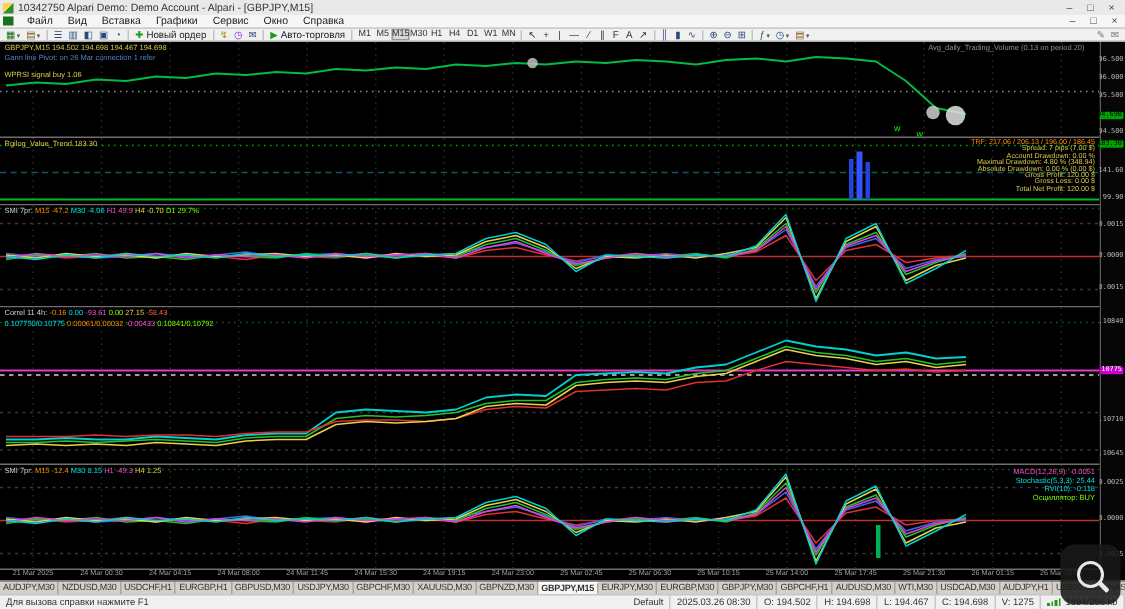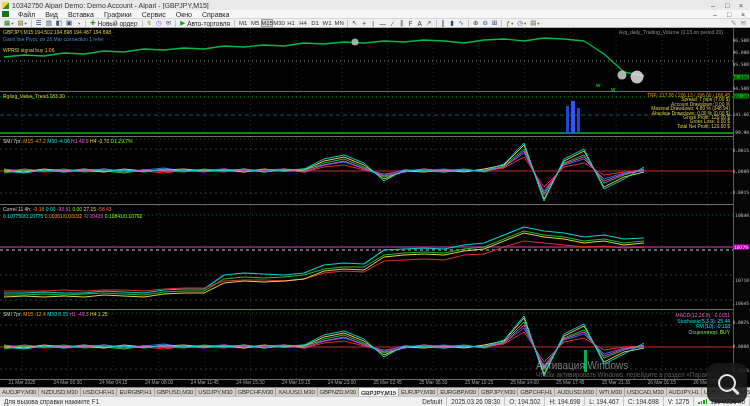--- a/index.html
+++ b/index.html
@@ -406,24 +406,20 @@
           <polyline points="4,35 24,37 44,36 64,38 84,37 104,35 124,37 144,36 164,34 184,37 204,36 224,35 244,38 264,36 284,37 304,35 324,31 344,28 364,34 384,41 404,36 424,37 444,35 464,37 484,36 504,33 524,18 544,56 564,30 584,24 604,44 624,38 644,37" fill="none" stroke="#4169e1" stroke-width="1" stroke-linejoin="round"></polyline>
           <polyline points="4,39 24,36 44,37 64,35 84,38 104,37 124,39 144,36 164,37 184,38 204,35 224,37 244,36 264,38 284,35 304,37 324,29 344,25 364,33 384,43 404,38 424,36 444,37 464,35 484,38 504,32 524,12 544,60 564,28 584,20 604,48 624,40 644,35" fill="none" stroke="#22c32a" stroke-width="1" stroke-linejoin="round"></polyline>
           <polyline points="4,36 24,38 44,35 64,37 84,36 104,38 124,35 144,37 164,36 184,35 204,37 224,36 244,38 264,35 284,37 304,36 324,27 344,23 364,31 384,45 404,37 424,38 444,36 464,38 484,35 504,31 524,8 544,64 564,26 584,16 604,52 624,42 644,38" fill="none" stroke="#e8d24a" stroke-width="1" stroke-linejoin="round"></polyline>
           <polyline points="4,38 24,35 44,37 64,36 84,37 104,35 124,38 144,36 164,37 184,36 204,38 224,35 244,37 264,36 284,35 304,38 324,31 344,27 364,35 384,42 404,38 424,35 444,37 464,36 484,37 504,33 524,15 544,58 564,29 584,22 604,46 624,39 644,36" fill="none" stroke="#e040e0" stroke-width="1" stroke-linejoin="round"></polyline>
           <polyline points="4,37 24,39 44,36 64,38 84,35 104,37 124,36 144,38 164,35 184,37 204,36 224,37 244,35 264,38 284,36 304,35 324,25 344,21 364,29 384,47 404,36 424,37 444,38 464,36 484,37 504,30 524,6 544,66 564,24 584,14 604,54 624,44 644,33" fill="none" stroke="#00d0d0" stroke-width="1" stroke-linejoin="round"></polyline>
         </svg>
         <div class="pane-label" style="left: 3px; top: 1px;"><span style="color: rgb(208, 208, 208);">SMI 7pr: </span><span style="color: rgb(255, 140, 0);">M15 -12.4  </span><span style="color: rgb(0, 224, 224);">M30 8.15  </span><span style="color: rgb(255, 79, 216);">H1 -49.3  </span><span style="color: rgb(232, 210, 74);">H4 1.25</span></div>
       </div>
     </div>
 
-  <div class="watermark">
-    <div class="w1">Активация Windows</div>
-    <div class="w2">Чтобы активировать Windows, перейдите в раздел «Параметры».</div>
-  </div>
 
   <div class="xaxis" id="xaxis">
       <span style="left: -1px;">21 Mar 2025</span>
       <span style="left: 44.7px;">24 Mar 00:30</span>
       <span style="left: 90.4px;">24 Mar 04:15</span>
       <span style="left: 136.1px;">24 Mar 08:00</span>
       <span style="left: 181.8px;">24 Mar 11:45</span>
       <span style="left: 227.5px;">24 Mar 15:30</span>
       <span style="left: 273.2px;">24 Mar 19:15</span>
       <span style="left: 318.9px;">24 Mar 23:00</span>

